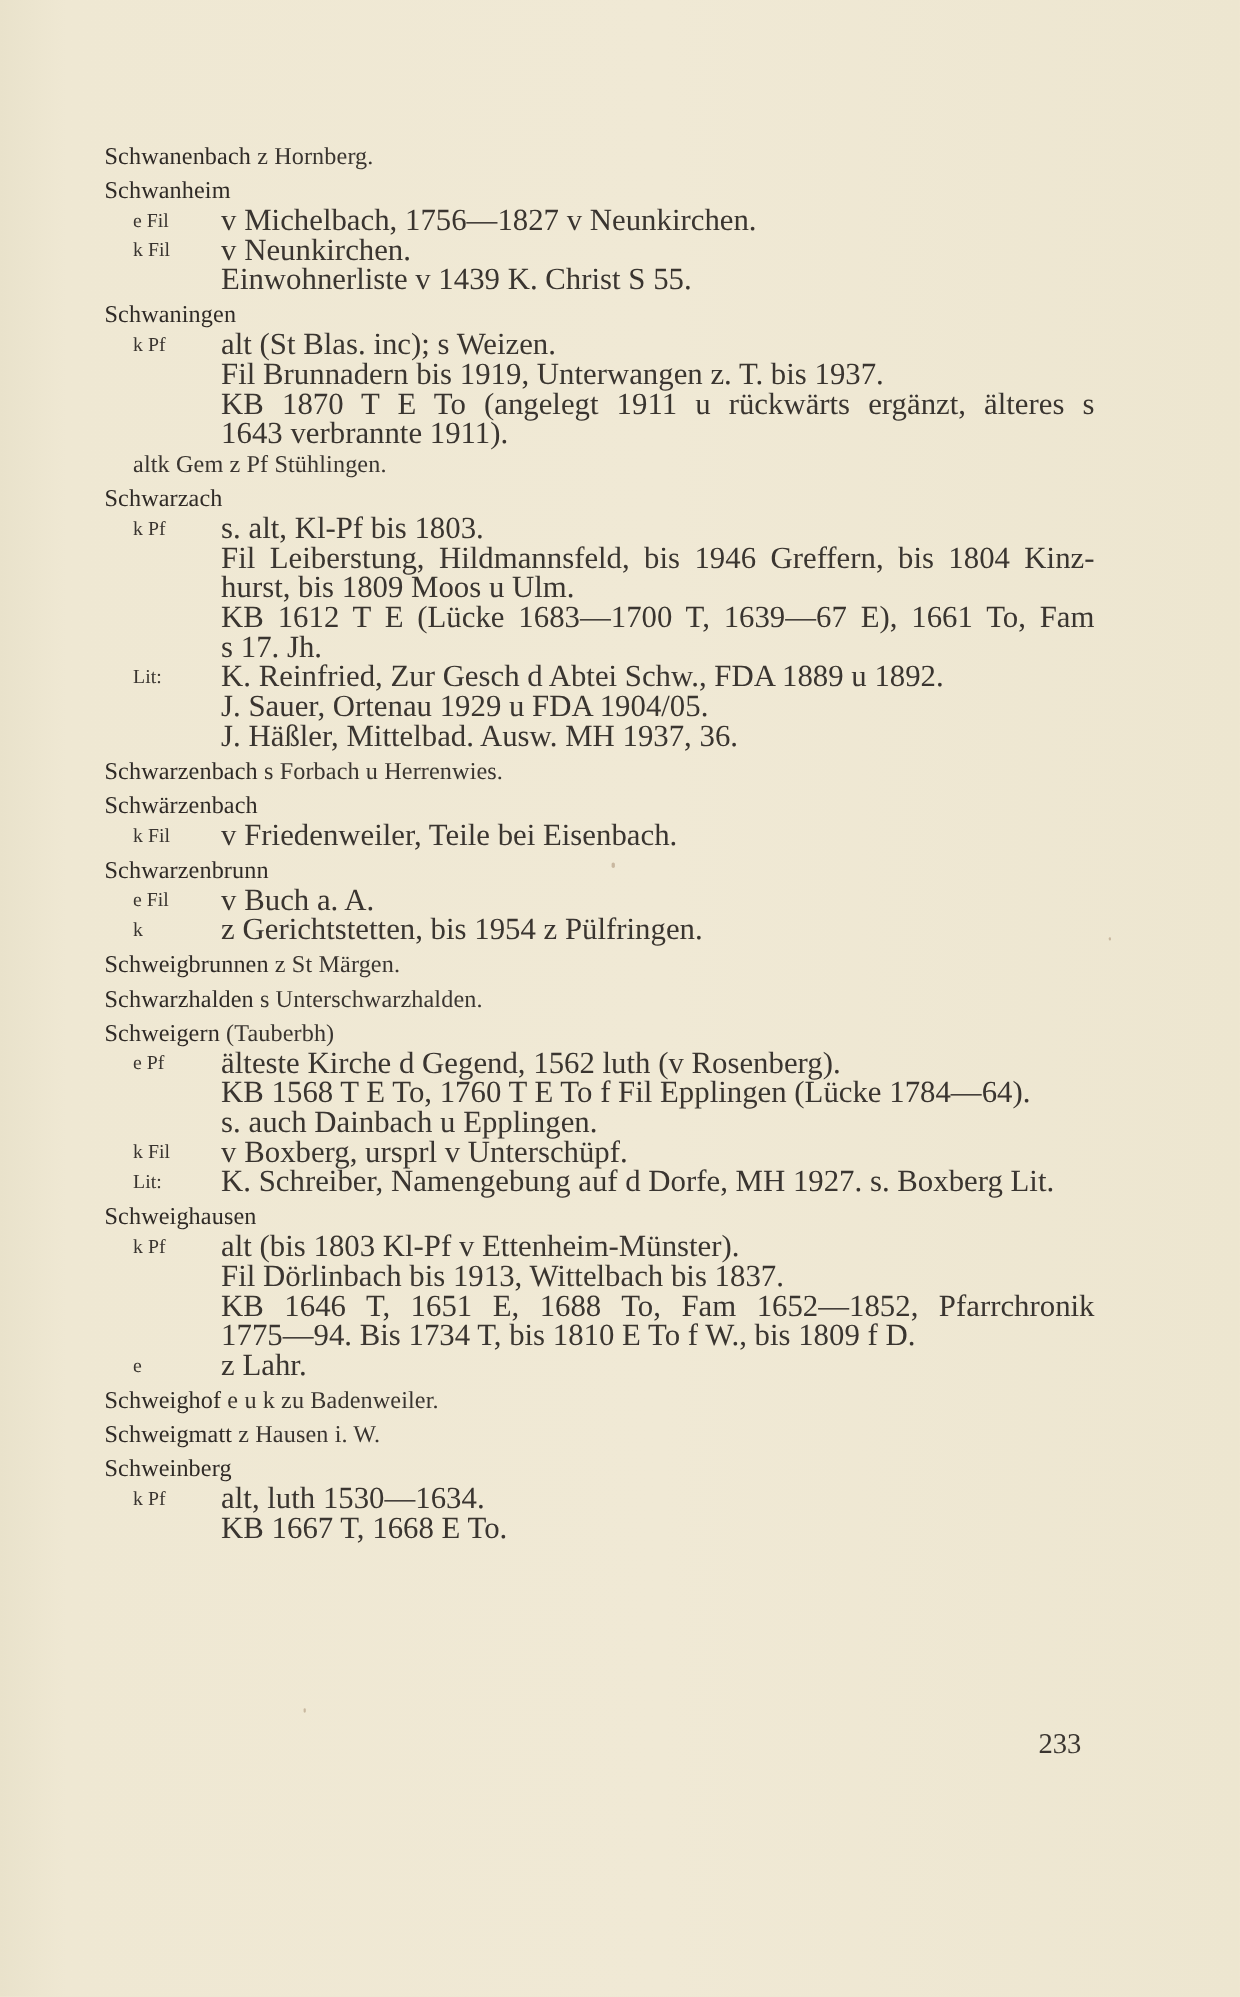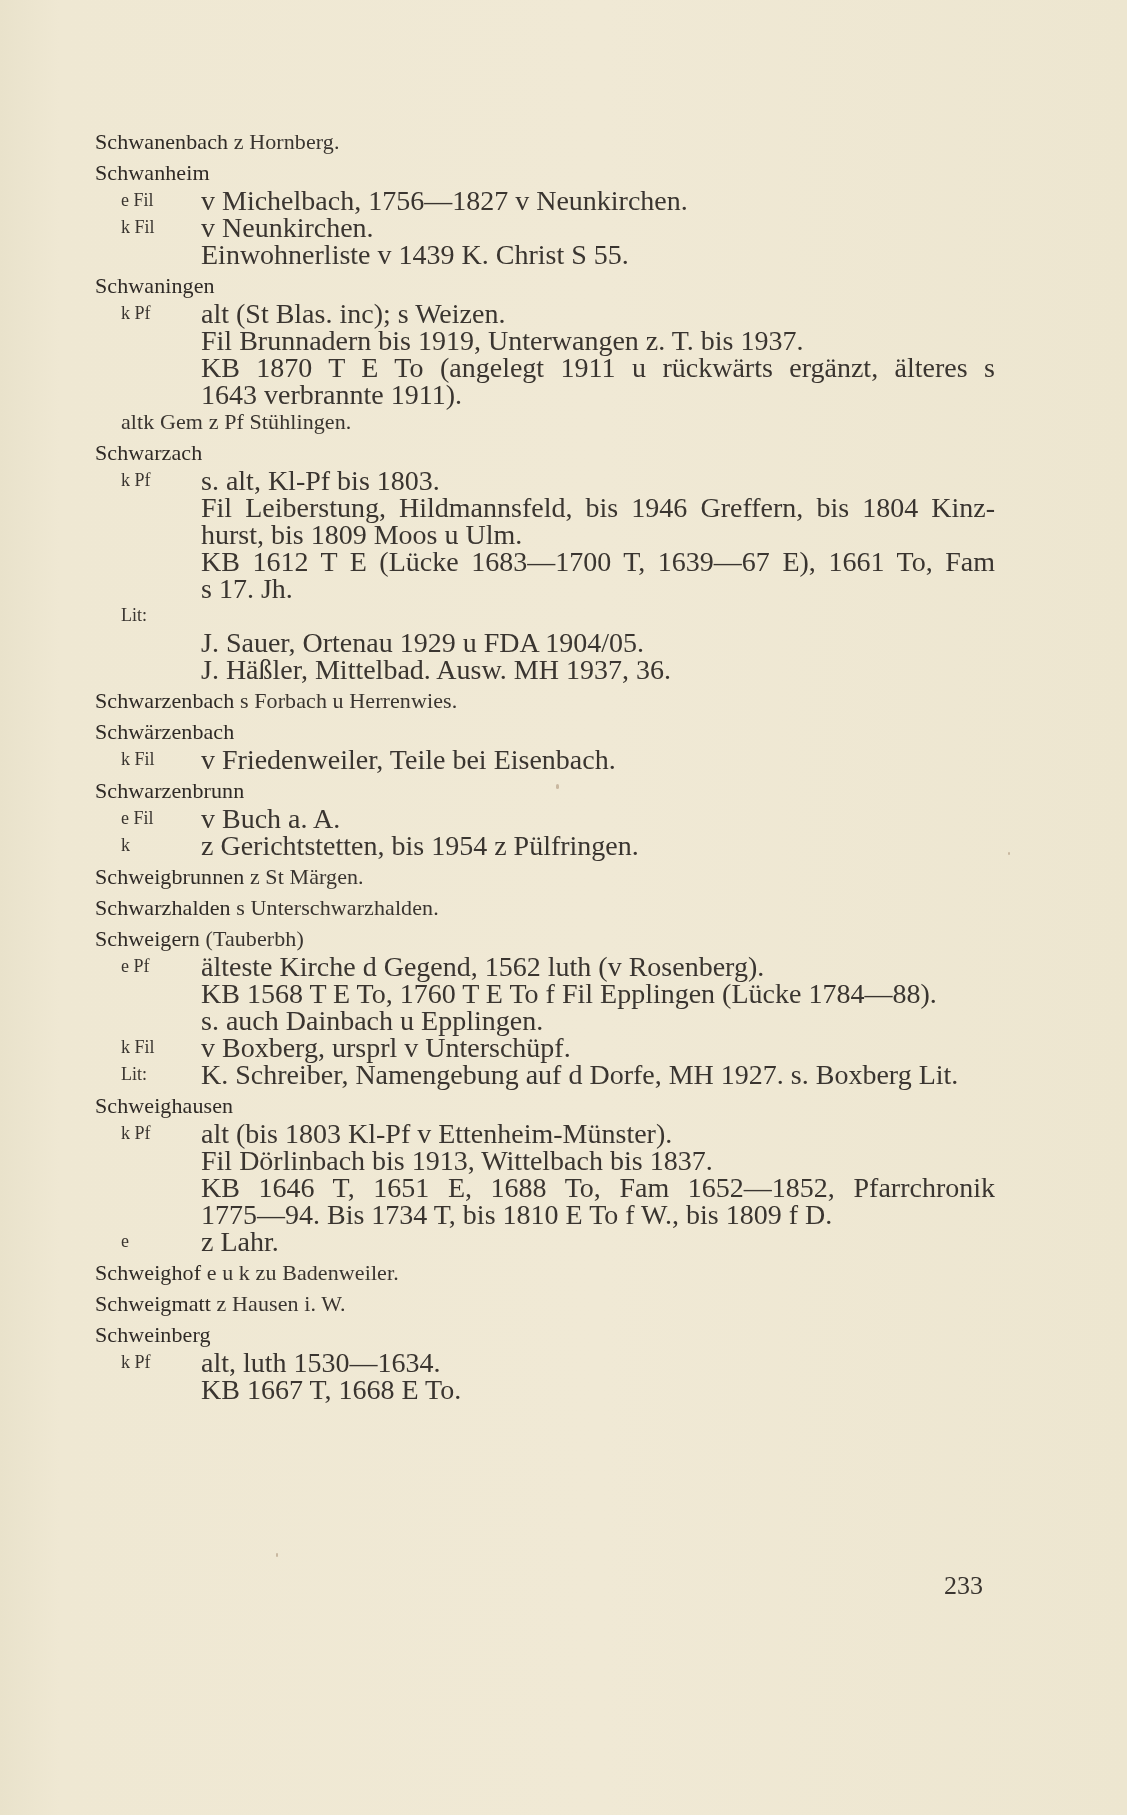--- a/index.html
+++ b/index.html
@@ -140,20 +140,21 @@
       <div class="row">
         <span class="label"></span>
         <span class="text justify">KB 1612 T E (Lücke 1683—1700 T, 1639—67 E), 1661 To, Fam</span>
       </div>
       <div class="row">
         <span class="label"></span>
         <span class="text">s 17. Jh.</span>
       </div>
       <div class="row">
         <span class="label">Lit:</span>
+        <span class="text">K. Reinfried, Zur Gesch d Abtei Schw., FDA 1889 u 1892.</span>
       </div>
       <div class="row">
         <span class="label"></span>
         <span class="text">J. Sauer, Ortenau 1929 u FDA 1904/05.</span>
       </div>
       <div class="row">
         <span class="label"></span>
         <span class="text">J. Häßler, Mittelbad. Ausw. MH 1937, 36.</span>
       </div>
     </div>
@@ -207,21 +208,21 @@
       <div class="line head-line">
         <span class="head">Schweigern</span>
         <span>(Tauberbh)</span>
       </div>
       <div class="row">
         <span class="label">e Pf</span>
         <span class="text">älteste Kirche d Gegend, 1562 luth (v Rosenberg).</span>
       </div>
       <div class="row">
         <span class="label"></span>
-        <span class="text">KB 1568 T E To, 1760 T E To f Fil Epplingen (Lücke 1784—88).</span>
+        <span class="text">KB 1568 T E To, 1760 T E To f Fil Epplingen (Lücke 1784—64).</span>
       </div>
       <div class="row">
         <span class="label"></span>
         <span class="text">s. auch Dainbach u Epplingen.</span>
       </div>
       <div class="row">
         <span class="label">k Fil</span>
         <span class="text">v Boxberg, ursprl v Unterschüpf.</span>
       </div>
       <div class="row">

